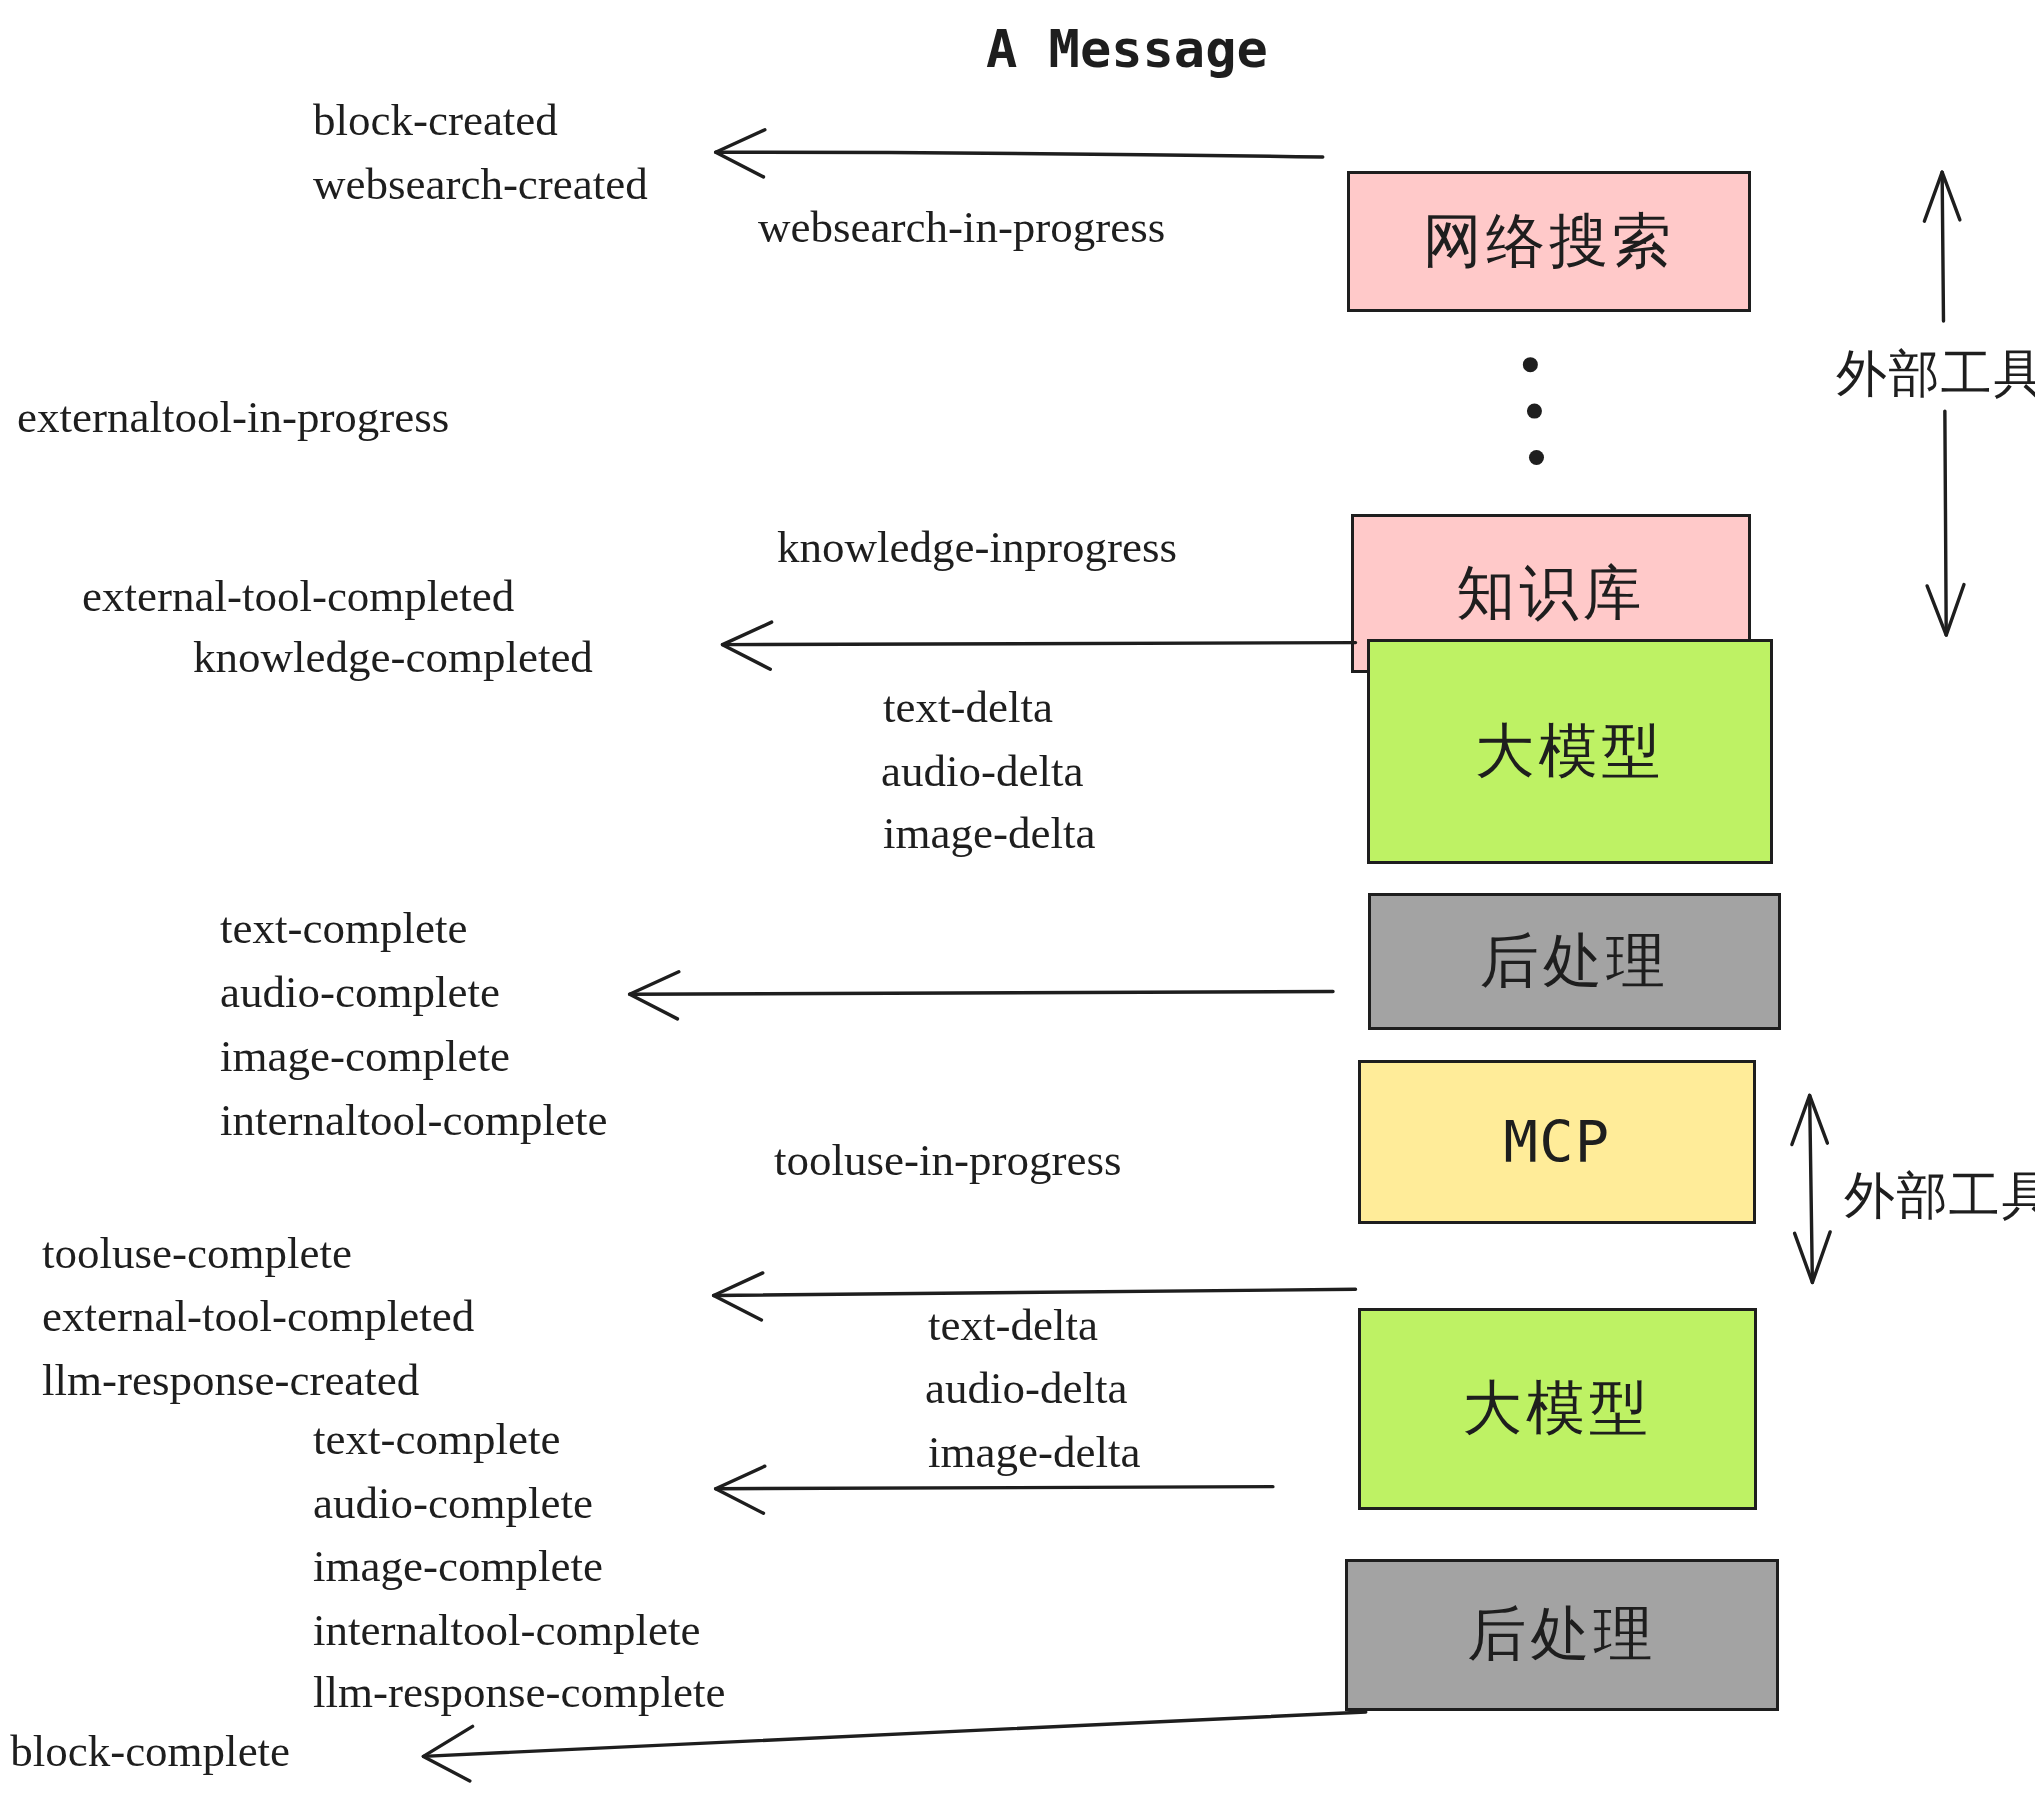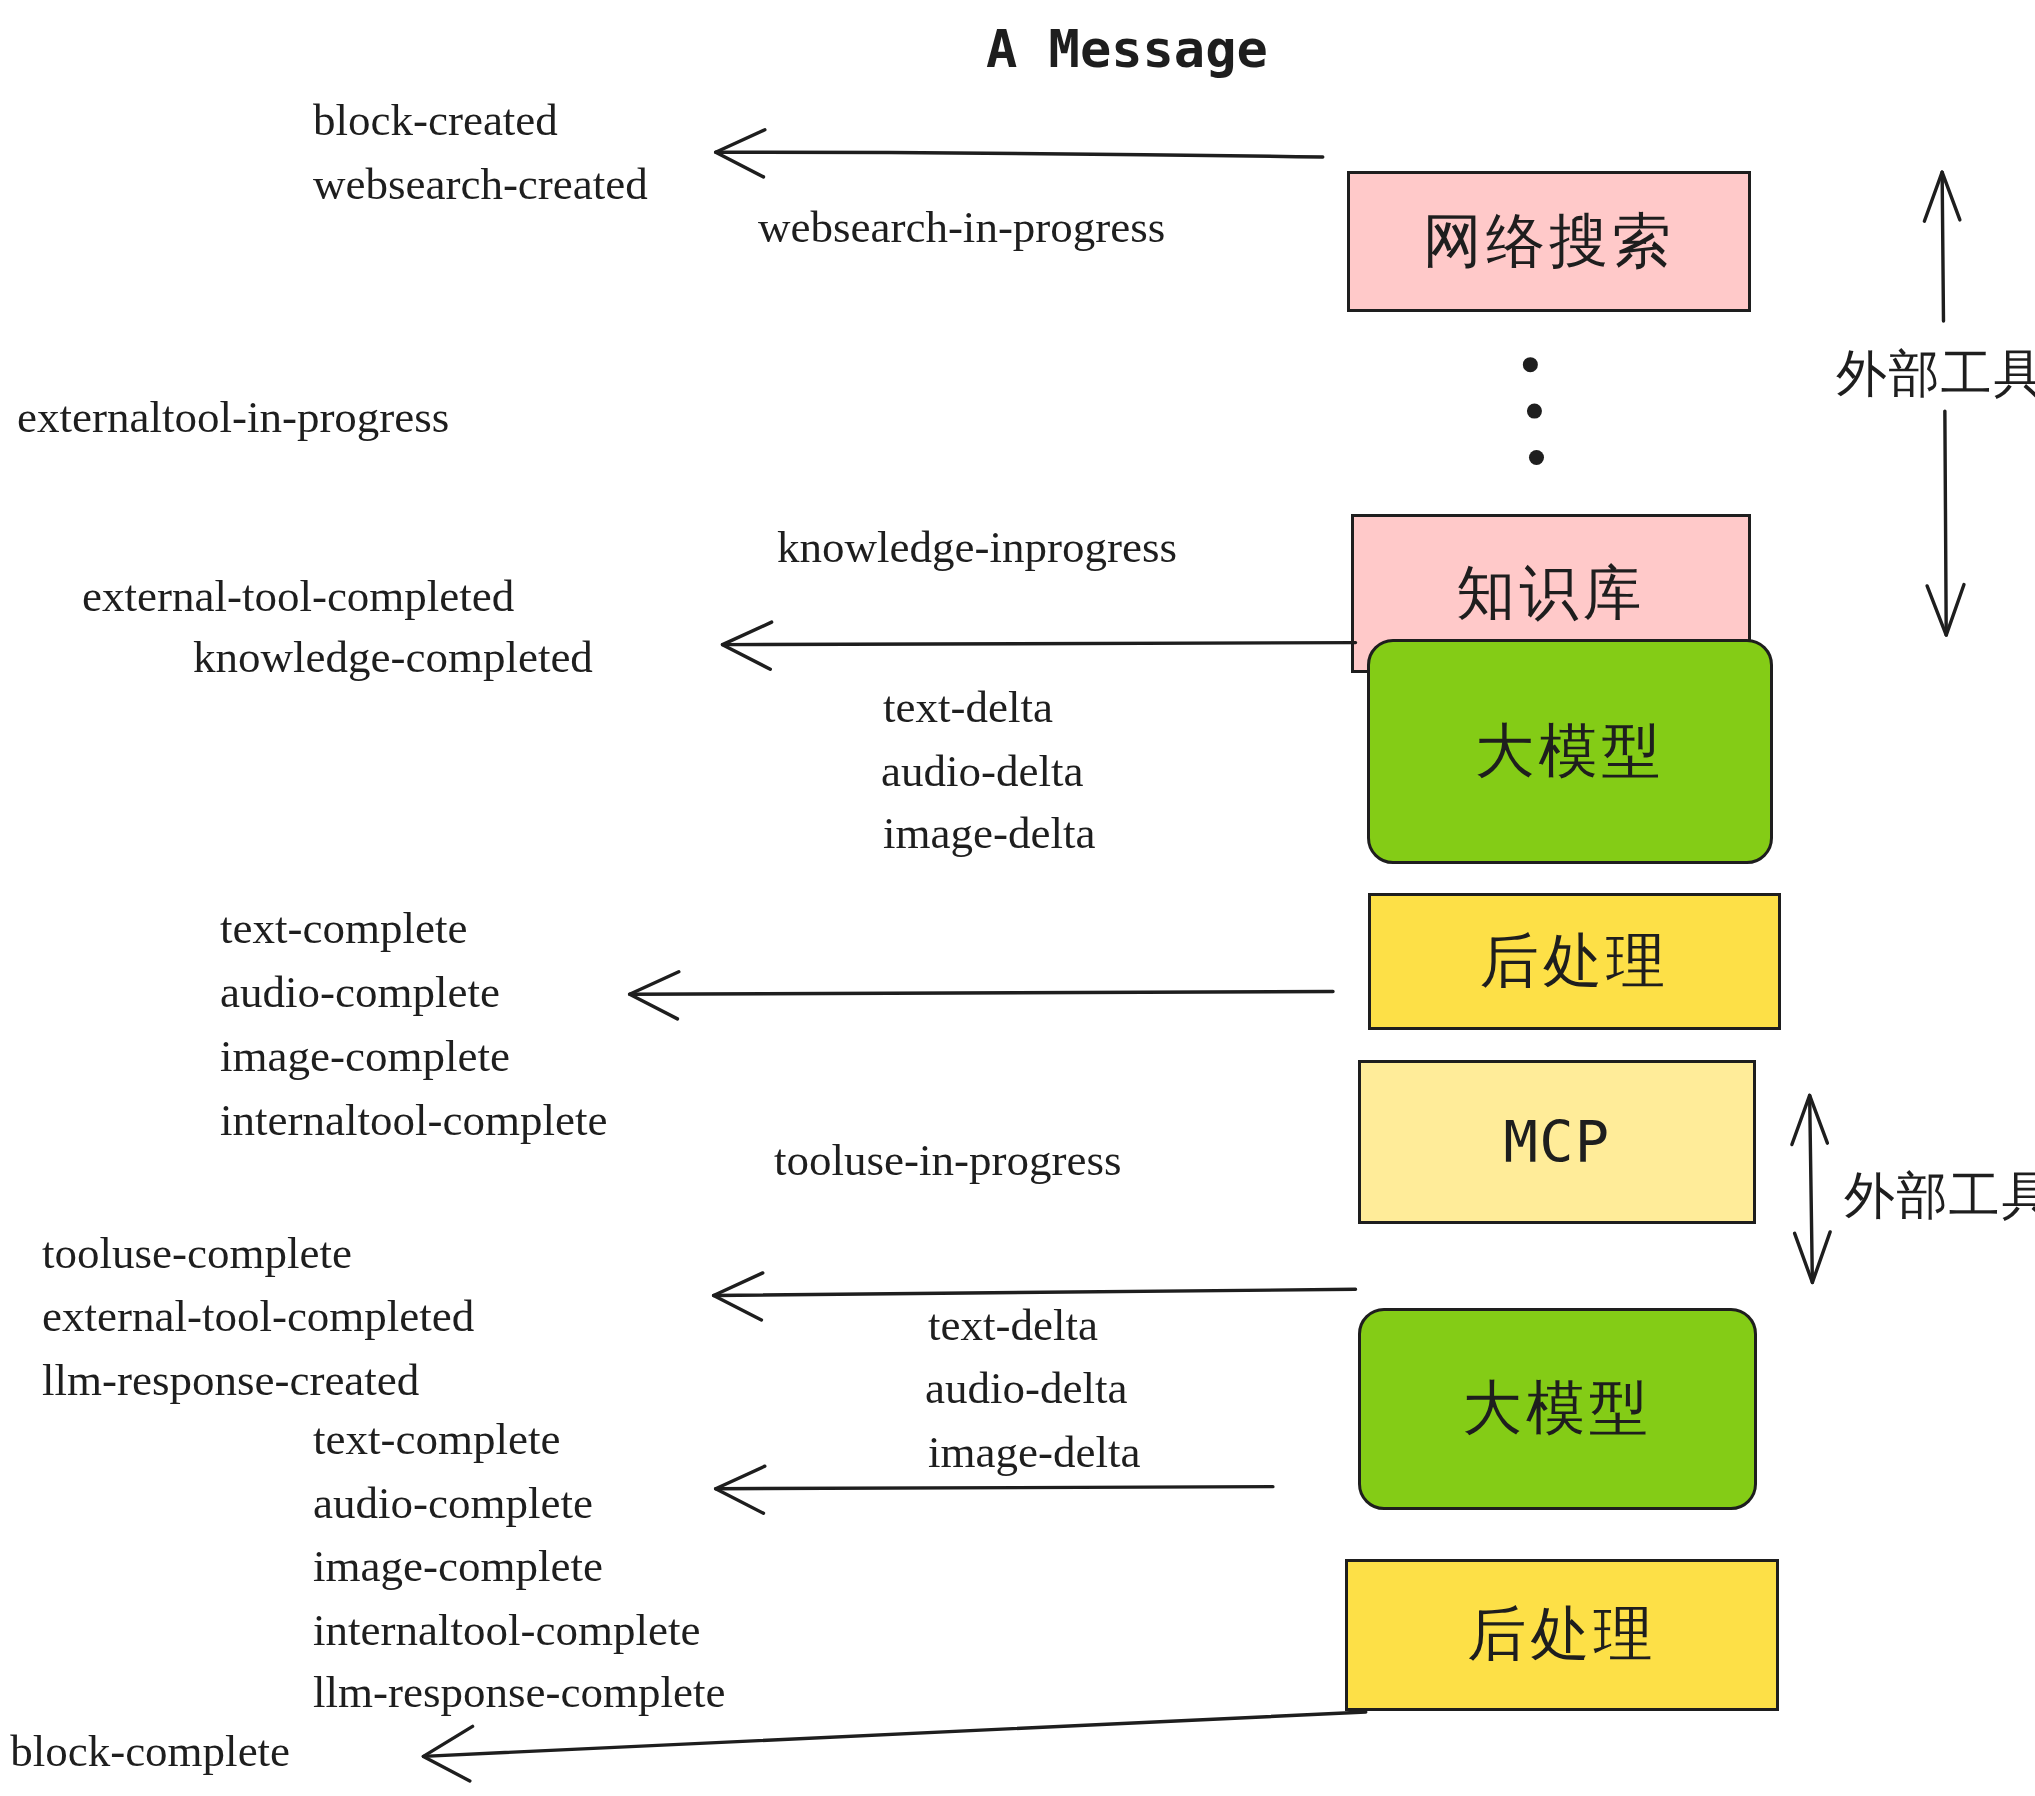--- a/index.html
+++ b/index.html
@@ -4,23 +4,23 @@
 <style>
   html,body{margin:0;padding:0;background:#ffffff;}
   .canvas{position:relative;width:2035px;height:1796px;background:#ffffff;overflow:hidden;}
   .title{position:absolute;font-family:"DejaVu Sans Mono",monospace;font-weight:600;
          font-size:52px;color:#1e1e1e;white-space:nowrap;margin-left:16px;}
   .ev{position:absolute;font-family:Liberation Serif, serif;font-size:45px;
       color:#1e1e1e;white-space:nowrap;line-height:1.0;}
   .box{position:absolute;border:3.4px solid #1e1e1e;box-sizing:border-box;
        display:flex;align-items:center;justify-content:center;}
   .box-pink{background:#ffc9c9;}
-  .box-green{background:#84cc16;border-radius:26px;}
+  .box-green{background:#bef264;}
   .box-yellow{background:#ffec99;}
-  .box-white{background:#fde047;}
+  .box-white{background:#a3a3a3;}
   .zh{font-family:"Liberation Sans","DejaVu Sans",sans-serif;font-size:59px;
       letter-spacing:4.1px;color:#1e1e1e;white-space:nowrap;}
   .mono-label{font-family:"DejaVu Sans Mono",monospace;font-size:57px;
       letter-spacing:1.4px;color:#1e1e1e;white-space:nowrap;}
   .rail-label{position:absolute;font-family:"Liberation Sans","DejaVu Sans",sans-serif;
       font-size:51px;letter-spacing:1.4px;color:#1e1e1e;white-space:nowrap;background:#ffffff;}
   svg.overlay{position:absolute;left:0;top:0;pointer-events:none;}
   svg.overlay path, svg.overlay line{stroke:#1e1e1e;stroke-width:5;fill:none;
       stroke-linecap:round;stroke-linejoin:round;}
   svg.overlay circle{fill:#1e1e1e;stroke:none;}

